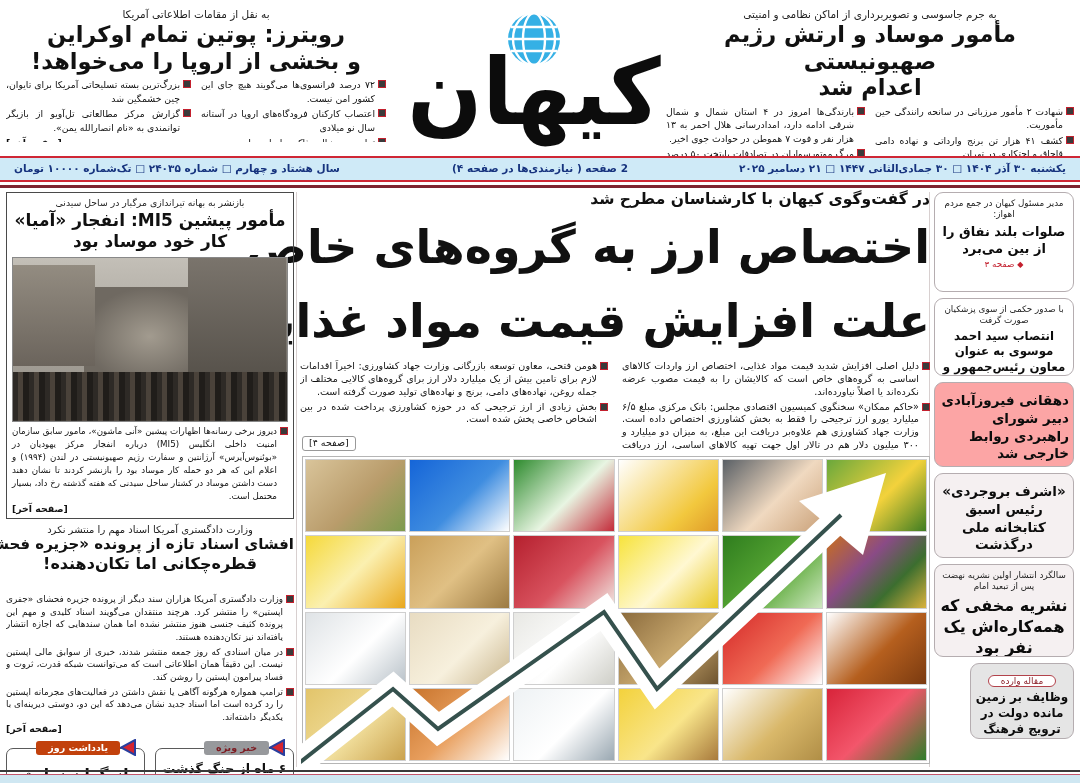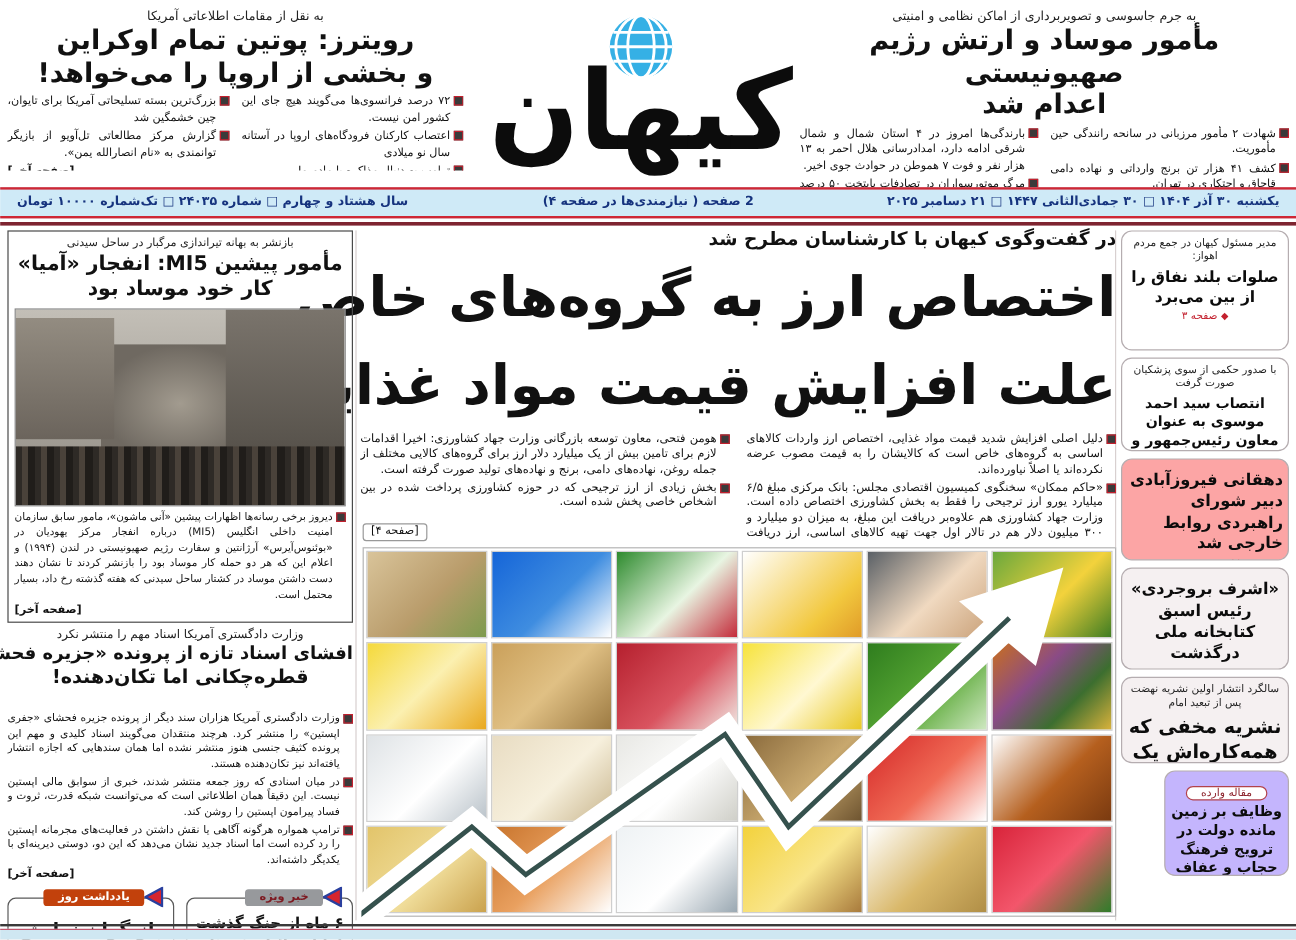--- a/index.html
+++ b/index.html
@@ -74,21 +74,21 @@
   .t-yogurt{background:linear-gradient(135deg,#eef2f4,#ffffff 55%,#9aa8b2);}
   .t-eggs{background:linear-gradient(135deg,#c8742c,#e9a05f 50%,#ffffff);}
   .t-potatoes{background:linear-gradient(135deg,#e2c46a,#f0dd9a 55%,#caa24e);}
   .arrow-svg{position:absolute;inset:0;pointer-events:none;}
 
   
   .sidebar{position:absolute;right:6px;top:192px;width:140px;display:flex;flex-direction:column;gap:6px;}
   .sbox{position:relative;border:1px solid #b5adb0;border-radius:9px;background:#fff;
         box-sizing:border-box;padding:5px 4px 3px;text-align:center;overflow:hidden;}
   .sb1{height:100px;} .sb2{height:78px;} .sb3{height:85px;background:#fca5a5;text-align:right;}
-  .sb4{height:85px;background:#f5f0f1;} .sb5{height:72px;background:#f5f0f1;} .sb6{height:88px;background:#c4b5fd;margin-left:36px;}
+  .sb4{height:85px;background:#f5f0f1;} .sb5{height:93px;background:#f5f0f1;} .sb6{height:76px;background:#e5e5e5;margin-left:36px;}
   .skick{font-size:8.8px;line-height:1.3;color:#222;}
   .stitle{font-size:13px;font-weight:800;line-height:1.32;margin-top:2px;color:#0c0c0c;}
   .sb3 .stitle,.sb4 .stitle{margin-top:4px;font-size:13.5px;}
   .spage{font-size:8.8px;color:#c3202e;font-weight:400;margin-top:2px;}
   .dia{color:#c3202e;font-size:8px;}
   .badge{display:inline-block;border:1px solid #b2434c;border-radius:10px;padding:0 12px;
          font-size:9px;color:#8c222b;background:#fff;}
 
   
   .leftcol{position:absolute;left:6px;top:192px;width:288px;}

